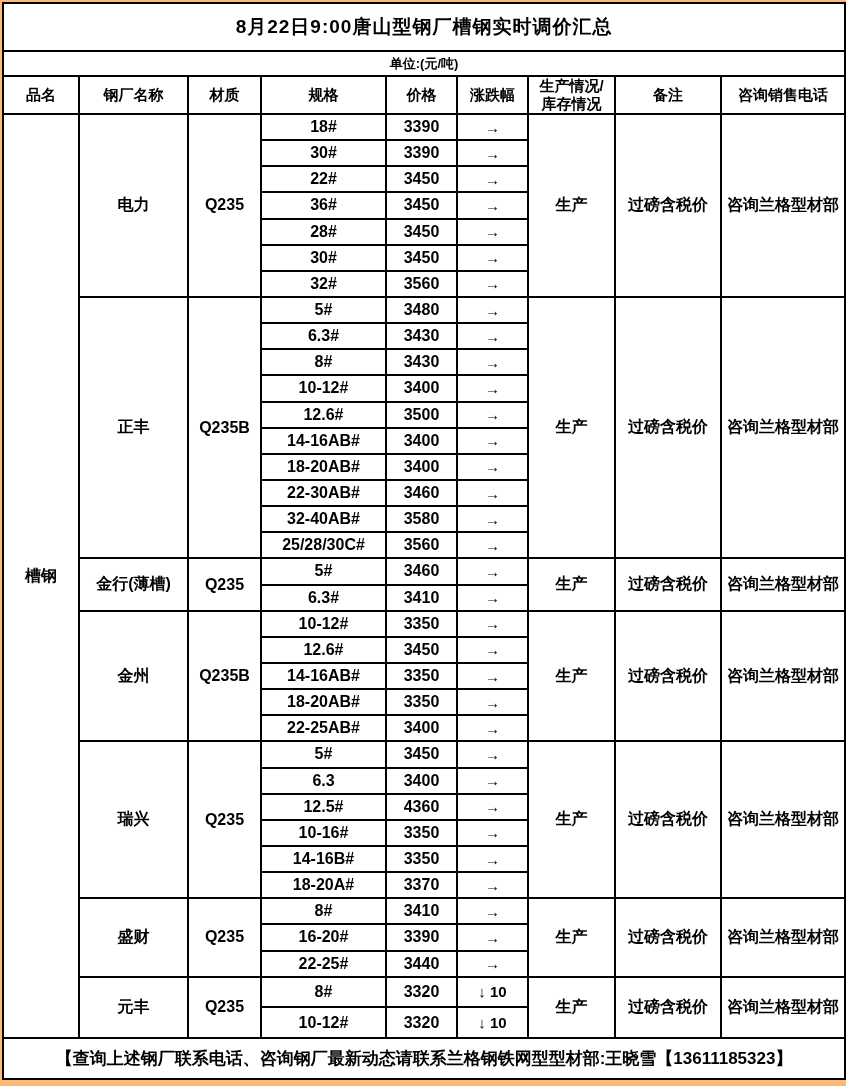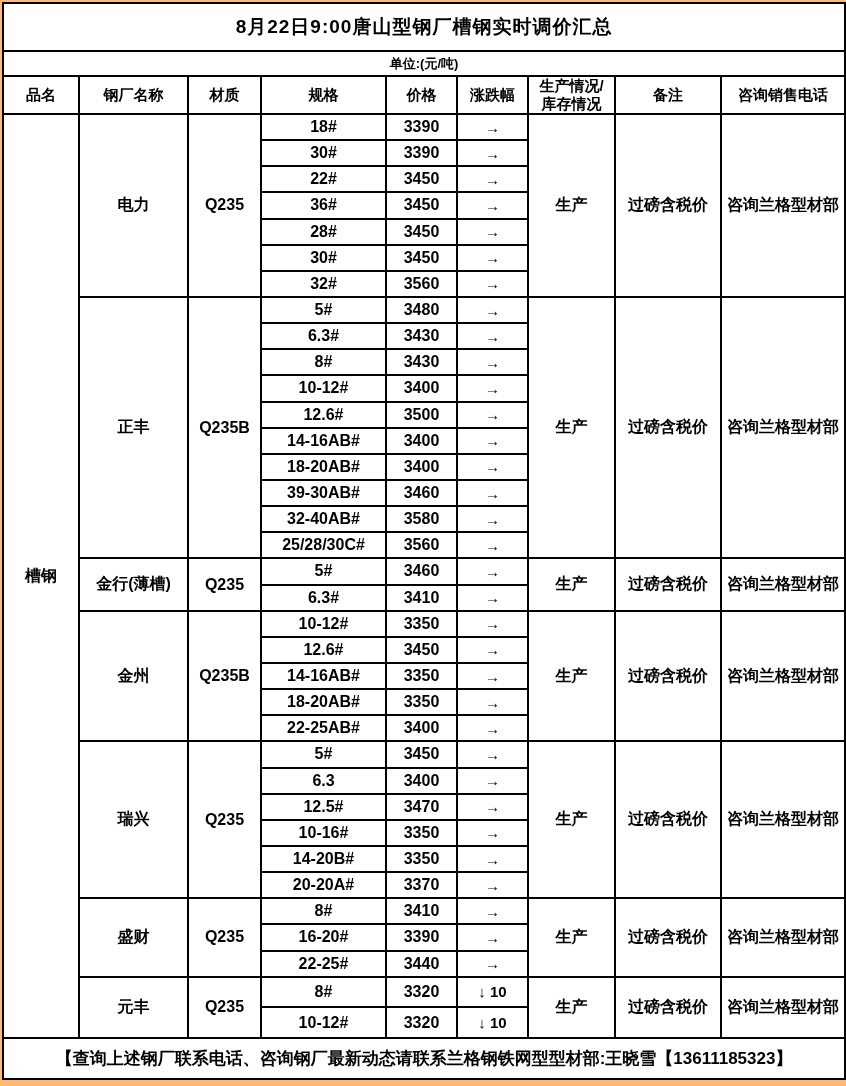--- a/index.html
+++ b/index.html
@@ -171,21 +171,21 @@
           <td class="spec-cell">14-16AB#</td>
           <td class="price-cell">3400</td>
           <td class="change-cell">→</td>
         </tr>
         <tr>
           <td class="spec-cell">18-20AB#</td>
           <td class="price-cell">3400</td>
           <td class="change-cell">→</td>
         </tr>
         <tr>
-          <td class="spec-cell">39-30AB#</td>
+          <td class="spec-cell">22-30AB#</td>
           <td class="price-cell">3460</td>
           <td class="change-cell">→</td>
         </tr>
         <tr>
           <td class="spec-cell">32-40AB#</td>
           <td class="price-cell">3580</td>
           <td class="change-cell">→</td>
         </tr>
         <tr>
           <td class="spec-cell">25/28/30C#</td>
@@ -247,35 +247,35 @@
           <td class="remark-cell" rowspan="6">过磅含税价</td>
           <td class="sales-phone-cell" rowspan="6">咨询兰格型材部</td>
         </tr>
         <tr>
           <td class="spec-cell">6.3</td>
           <td class="price-cell">3400</td>
           <td class="change-cell">→</td>
         </tr>
         <tr>
           <td class="spec-cell">12.5#</td>
-          <td class="price-cell">3470</td>
+          <td class="price-cell">4360</td>
           <td class="change-cell">→</td>
         </tr>
         <tr>
           <td class="spec-cell">10-16#</td>
           <td class="price-cell">3350</td>
           <td class="change-cell">→</td>
         </tr>
         <tr>
-          <td class="spec-cell">14-20B#</td>
-          <td class="price-cell">3350</td>
-          <td class="change-cell">→</td>
-        </tr>
-        <tr>
-          <td class="spec-cell">20-20A#</td>
+          <td class="spec-cell">14-16B#</td>
+          <td class="price-cell">3350</td>
+          <td class="change-cell">→</td>
+        </tr>
+        <tr>
+          <td class="spec-cell">18-20A#</td>
           <td class="price-cell">3370</td>
           <td class="change-cell">→</td>
         </tr>
         <tr>
           <td class="mill-cell" rowspan="3">盛财</td>
           <td class="material-cell" rowspan="3">Q235</td>
           <td class="spec-cell">8#</td>
           <td class="price-cell">3410</td>
           <td class="change-cell">→</td>
           <td class="production-cell" rowspan="3">生产</td>

